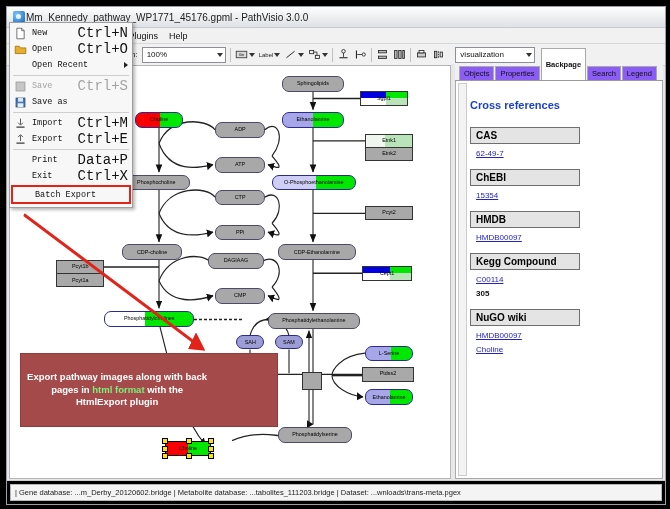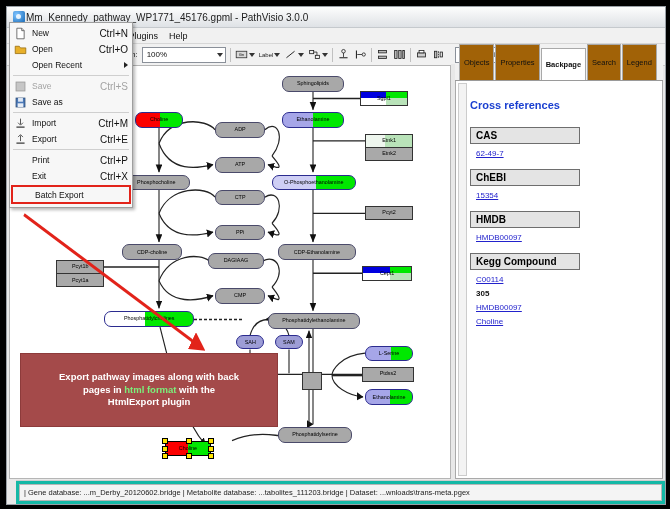--- a/index.html
+++ b/index.html
@@ -49,68 +49,68 @@
   .content{position:absolute;left:0;top:57px;right:0;bottom:24px;display:flex;}
   .canvas-wrap{position:relative;flex:1 1 auto;background:#fff;
                border:1px solid #b5b5b5;margin:1px 0 1px 2px;overflow:hidden;}
   .vsplit{width:4px;background:#e8e8e8;cursor:col-resize;}
 
   
   .sidepanel{width:208px;background:#f0f0f0;display:flex;flex-direction:column;
              margin:1px 2px 1px 0;}
   .tabstrip{display:flex;align-items:flex-end;height:15px;gap:1px;padding-left:4px;
             background:#f0f0f0;border-bottom:1px solid #9a9a9a;}
-  .tab{font-size:7.5px;color:#111;padding:12px 4px;background:#a16207;
+  .tab{font-size:7.5px;color:#111;padding:1px 4px;background:#8b5cf6;
        border:1px solid #a9a9a9;border-bottom:none;line-height:11px;}
   .tab.sel{background:#fff;font-weight:bold;padding:10px 4px;}
   .sp-body{flex:1 1 auto;background:#fff;border:1px solid #a9a9a9;border-top:none;
            overflow:hidden;position:relative;padding:8px 10px 0 14px;}
   .xref-title{color:#1a3fd0;font-size:11px;font-weight:bold;margin:10px 0 16px 0;}
   .xbox{border:1px solid #6e6e6e;background:#e4e4e4;font-size:10px;font-weight:bold;
         color:#000;padding:2px 5px;width:110px;box-sizing:border-box;margin-top:11px;}
   .xval{font-size:8px;color:#2222cc;margin:5px 0 0 6px;}
   .xval a{color:#2222cc;text-decoration:underline;}
   .xval.plain{color:#111;text-decoration:none;font-weight:bold;}
   .expr{font-size:10px;font-weight:bold;color:#000;margin-top:16px;}
   .sp-scroll{position:absolute;left:2px;top:2px;width:7px;bottom:2px;background:#f3f3f3;
              border:1px solid #ccc;}
 
   
-  .statusbar{position:absolute;left:9px;right:0;bottom:0;height:23px;background:#14b8a6;
+  .statusbar{position:absolute;left:0;right:0;bottom:0;height:23px;background:#000000;
              border-top:1px solid #cfcfcf;display:flex;align-items:center;}
   .status-inner{margin:2px 3px;flex:1 1 auto;height:15px;border:1px solid #b7b7b7;
                 background:#f4f4f4;display:flex;align-items:center;font-size:7.5px;
                 color:#1a1a1a;padding-left:4px;}
 
   
   .filemenu{position:absolute;left:2px;top:15px;width:122px;background:#f7f7f7;
             border:1px solid #9e9e9e;box-shadow:2px 2px 3px rgba(0,0,0,.28);
             z-index:60;padding:2px 0;}
-  .fm-row{display:flex;align-items:center;height:16px;padding:0 4px;position:relative;}
+  .fm-row{display:flex;align-items:center;height:16px;padding:0 4px;position:relative;font-family:Liberation Mono, monospace;}
   .fm-ico{width:13px;height:13px;margin-right:5px;flex:0 0 auto;}
   .fm-lbl{font-size:8.5px;color:#111;flex:1 1 auto;}
-  .fm-acc{font-size:10px;color:#111;}
+  .fm-acc{font-size:14px;color:#111;}
   .fm-row.disabled .fm-lbl,.fm-row.disabled .fm-acc{color:#a3a3a3;}
   .fm-sub{width:0;height:0;border-top:3px solid transparent;
           border-bottom:3px solid transparent;border-left:4px solid #222;}
   .fm-sep{height:1px;background:#cfcfcf;margin:2px 3px;}
   .fm-row.boxed{border:2px solid #e2231a;margin:1px 1px;height:15px;}
 
   
   .pw{position:absolute;left:0;top:0;width:100%;height:100%;}
   .node{position:absolute;box-sizing:border-box;display:flex;align-items:center;
         justify-content:center;font-size:5.4px;color:#000;text-align:center;
         line-height:1;}
   .metab{border-radius:7px;border:1px solid #2b2b8f;background:#9d9dd6;}
   .metab.grey{background:#a8a8a8;border:1px solid #4a4a6a;}
   .gene{border:1px solid #333;background:#a9a9a9;}
   .handle{position:absolute;width:4px;height:4px;background:#ffe400;border:1px solid #000;}
   .callout{position:absolute;background:#a44a4a;border:1px solid #8d3b3b;
            color:#fff;font-weight:bold;font-size:9.5px;text-align:center;
-           display:flex;align-items:center;justify-content:center;padding:4px 6px;
+           display:flex;align-items:center;justify-content:flex-start;padding:4px 6px;
            line-height:1.35;box-sizing:border-box;}
   .callout .hl{color:#7bf07b;}
 </style>
 </head>
 <body>
 
 <div id="app">
 
   <div class="titlebar">
     <div class="tb-icon"></div>
@@ -421,20 +421,21 @@
         <div class="xval"><a href="#">15354</a></div>
 
         <div class="xbox">HMDB</div>
         <div class="xval"><a href="#">HMDB00097</a></div>
 
         <div class="xbox">Kegg Compound</div>
         <div class="xval"><a href="#">C00114</a></div>
 
         <div class="xval plain">305</div>
 
+        <div class="xbox">NuGO wiki</div>
         <div class="xval"><a href="#">HMDB00097</a></div>
 
         <div class="xval"><a href="#">Choline</a></div>
 
       </div>
     </div>
   </div>
 
   <div class="statusbar">
     <div class="status-inner">| Gene database: ...m_Derby_20120602.bridge | Metabolite database: ...tabolites_111203.bridge | Dataset: ...wnloads\trans-meta.pgex</div>
@@ -492,21 +493,21 @@
         <path d="M8 10V3M5 5l3-3 3 3" stroke="#333" fill="none"></path>
         <rect x="3" y="11.5" width="10" height="2" fill="#666"></rect>
       </svg>
       <span class="fm-lbl">Export</span>
       <span class="fm-acc">Ctrl+E</span>
     </div>
     <div class="fm-sep"></div>
     <div class="fm-row">
       <span class="fm-ico"></span>
       <span class="fm-lbl">Print</span>
-      <span class="fm-acc">Ctrl+P</span>
+      <span class="fm-acc">Data+P</span>
     </div>
     <div class="fm-row">
       <span class="fm-ico"></span>
       <span class="fm-lbl">Exit</span>
       <span class="fm-acc">Ctrl+X</span>
     </div>
     <div class="fm-row boxed">
       <span class="fm-ico"></span>
       <span class="fm-lbl">Batch Export</span>
     </div>

